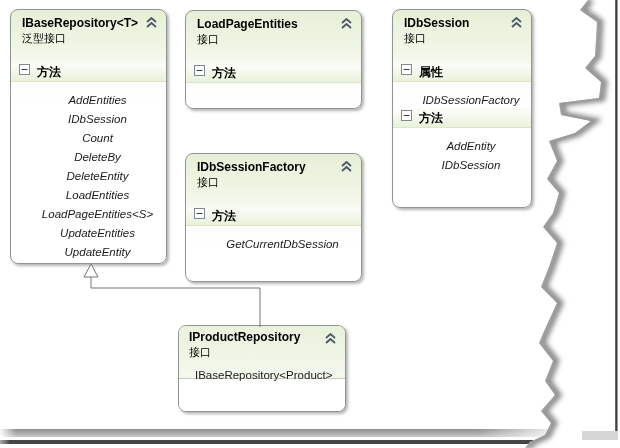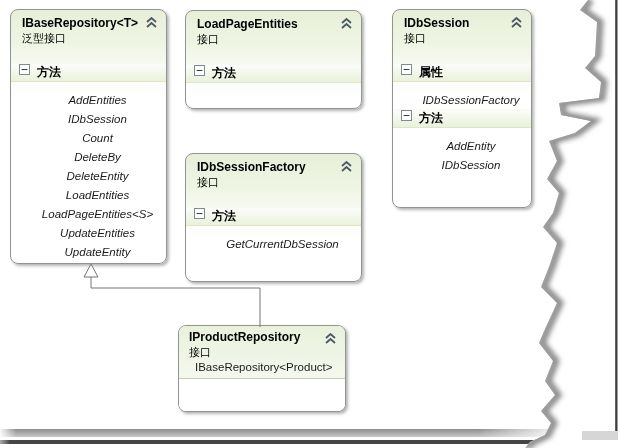--- a/index.html
+++ b/index.html
@@ -21,21 +21,21 @@
                   border-top:1px solid rgba(255,255,255,.65);border-bottom:1px solid #dce7c8;}
   .members{padding-top:4px;}
   .member{display:flex;align-items:center;height:19px;padding-left:18px;gap:8px;flex-direction:column;}
   .member-name{font-size:11.5px;font-style:italic;color:#1b1b1b;white-space:nowrap;}
   .ic{display:block;}
 
   
   .b5-green{box-sizing:border-box;height:53px;padding:4px 38px 0 10px;
             border-bottom:1px solid #c2cdb0;
             background:linear-gradient(#e9f1db,#f4f8ee);}
-  .inherits-row{display:flex;align-items:center;gap:6px;margin-top:2px;}
+  .inherits-row{display:flex;align-items:center;gap:6px;margin-top:10px;}
   .inherits-name{font-size:11.5px;color:#1b1b1b;white-space:nowrap;}
 
   
   .connector{position:absolute;left:80px;top:260px;}
 
   
   .bar-a{position:absolute;left:0;top:429px;width:552px;height:8px;
          background:linear-gradient(to right,rgba(255,255,255,.95) 0,rgba(255,255,255,0) 16px,
                     rgba(255,255,255,0) 478px,rgba(255,255,255,.85) 100%),
                     linear-gradient(#8e8e8e,#c8c8c8);}

